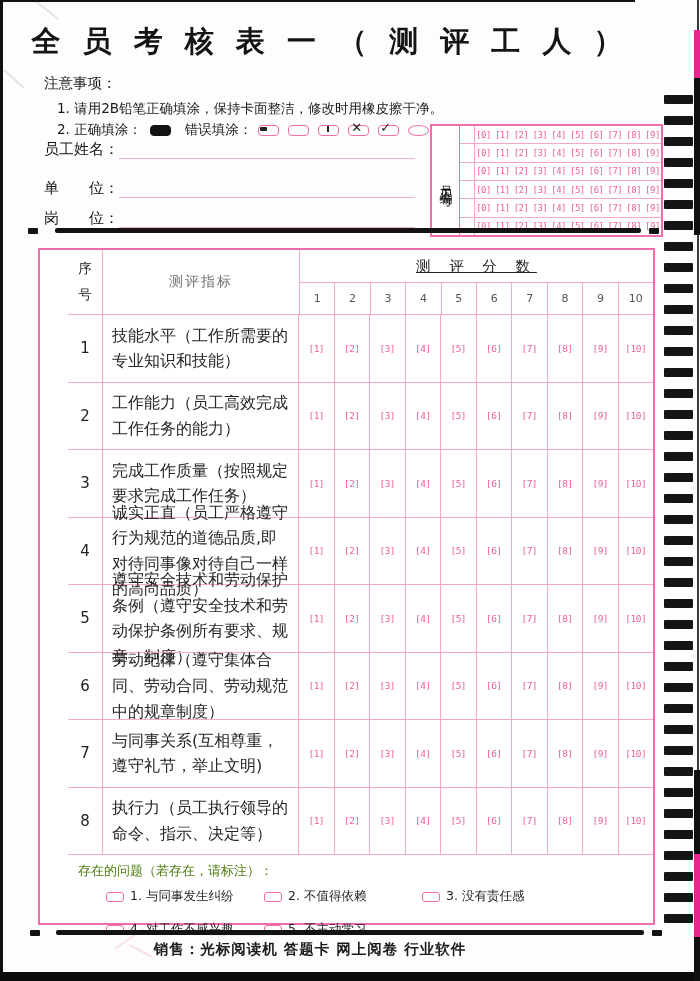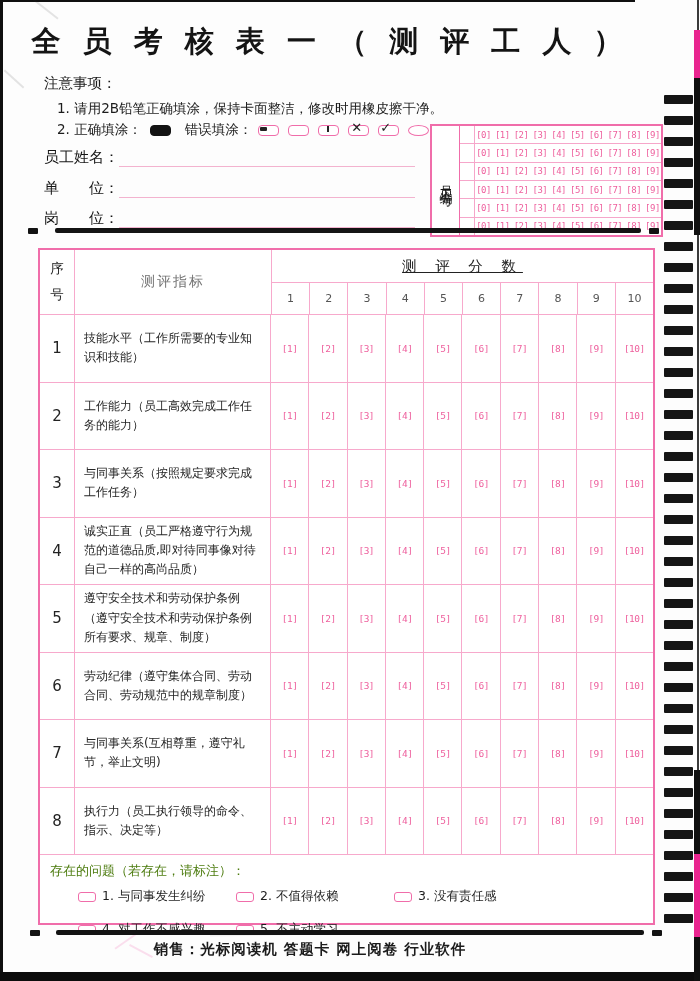--- a/index.html
+++ b/index.html
@@ -52,39 +52,39 @@
   .eid-row{flex:1;display:flex;border-bottom:1px solid #f6a6ca;}
   .eid-row:last-child{border-bottom:none;}
   .eid-wcell{width:14px;border-right:1px solid #f6a6ca;}
   .eid-bubbles{flex:1;display:flex;align-items:center;justify-content:center;gap:4px;}
   .bub{font-family:"DejaVu Sans Mono","Liberation Mono",monospace;font-size:9px;color:#ee5f9d;letter-spacing:-0.5px;}
   
   .sep-sq{position:absolute;height:6px;width:10px;background:#131313;border-radius:1px;}
   .sep-bar{position:absolute;height:5px;background:#131313;border-radius:2px;}
   
   .table{position:absolute;left:38px;top:248px;width:617px;height:677px;
-         border:2px solid #f06daa;display:flex;flex-direction:column;background:#fff;box-sizing:border-box;}
+         border:2px solid #f06daa;display:flex;flex-direction:column;background:#fff;box-sizing:border-box;padding-left:28px;}
   .t-header{height:64px;display:flex;flex:none;}
   .h-no{width:34px;border-right:1px solid #f7a9cc;display:flex;align-items:center;justify-content:center;
         font-size:13.5px;color:#222;text-align:center;}
   .h-no span{display:inline-block;width:1.1em;line-height:1.9;}
   .h-ind{width:196px;border-right:1px solid #f7a9cc;display:flex;align-items:center;justify-content:center;
          font-size:14px;letter-spacing:2px;color:#737373;}
   .h-right{flex:1;display:flex;flex-direction:column;}
   .h-score{height:32px;border-bottom:1px solid #f7a9cc;display:flex;align-items:center;justify-content:center;
            font-size:14.5px;letter-spacing:7px;color:#222;text-decoration:underline;}
   .h-nums{flex:1;display:flex;}
   .h-num{flex:1;border-right:1px solid #f7a9cc;display:flex;align-items:center;justify-content:center;
          font-size:11px;color:#555;}
   .h-num:last-child{border-right:none;}
   .t-row{height:66.5px;flex:none;display:flex;border-top:1px solid #f7a9cc;}
   .c-no{width:34px;border-right:1px solid #f7a9cc;display:flex;align-items:center;justify-content:center;
         font-size:15px;color:#222;}
   .c-ind{width:196px;border-right:1px solid #f7a9cc;display:flex;align-items:center;
-         padding:0 9px;box-sizing:border-box;font-size:12px;line-height:1.6;color:#262626;text-align:left;}
+         padding:0 9px;box-sizing:border-box;font-size:16px;line-height:1.6;color:#262626;text-align:left;}
   .c-score{flex:1;border-right:1px solid #f7a9cc;display:flex;align-items:center;justify-content:center;}
   .c-score:last-child{border-right:none;}
   .bub2{font-family:"DejaVu Sans Mono","Liberation Mono",monospace;font-size:9.5px;color:#ee5f9d;letter-spacing:-0.5px;}
   .problems{flex:1;border-top:1px solid #f7a9cc;padding:7px 10px 0 10px;box-sizing:border-box;}
   .prob-h{font-size:13px;color:#4d7c0f;}
   .prob-row{display:flex;margin-top:8px;margin-left:28px;}
   .prob-row.second{margin-top:16px;}
   .prob-item{display:flex;align-items:center;width:158px;}
   .cb{width:16px;height:8px;border:1.5px solid #f06daa;border-radius:3px;margin-right:6px;flex:none;background:#fff;}
   .prob-lbl{font-size:12.5px;color:#1e1e1e;white-space:nowrap;}
@@ -175,21 +175,21 @@
       </span>
     <span class="mk">
         <span class="in-chk">✓</span>
       </span>
     <span class="mk mk-oval"></span>
     <span class="mk">
         <span class="in-dot"></span>
       </span>
   </div>
 
-  <div class="field" style="top:148px;">
+  <div class="field" style="top:140px;">
     <span class="lbl">员工姓名：</span>
     <span class="line"></span>
   </div>
   <div class="field" style="top:179px;">
     <span class="lbl">单　　位：</span>
     <span class="line"></span>
   </div>
   <div class="field" style="top:209px;">
     <span class="lbl">岗　　位：</span>
     <span class="line"></span>
@@ -383,21 +383,21 @@
         </div>
         <div class="c-score">
           <span class="bub2">[9]</span>
         </div>
         <div class="c-score">
           <span class="bub2">[10]</span>
         </div>
       </div>
       <div class="t-row">
         <div class="c-no">3</div>
-        <div class="c-ind">与同事关系（按照规定要求完成工作任务）</div>
+        <div class="c-ind">完成工作质量（按照规定要求完成工作任务）</div>
         <div class="c-score">
           <span class="bub2">[1]</span>
         </div>
         <div class="c-score">
           <span class="bub2">[2]</span>
         </div>
         <div class="c-score">
           <span class="bub2">[3]</span>
         </div>
         <div class="c-score">

